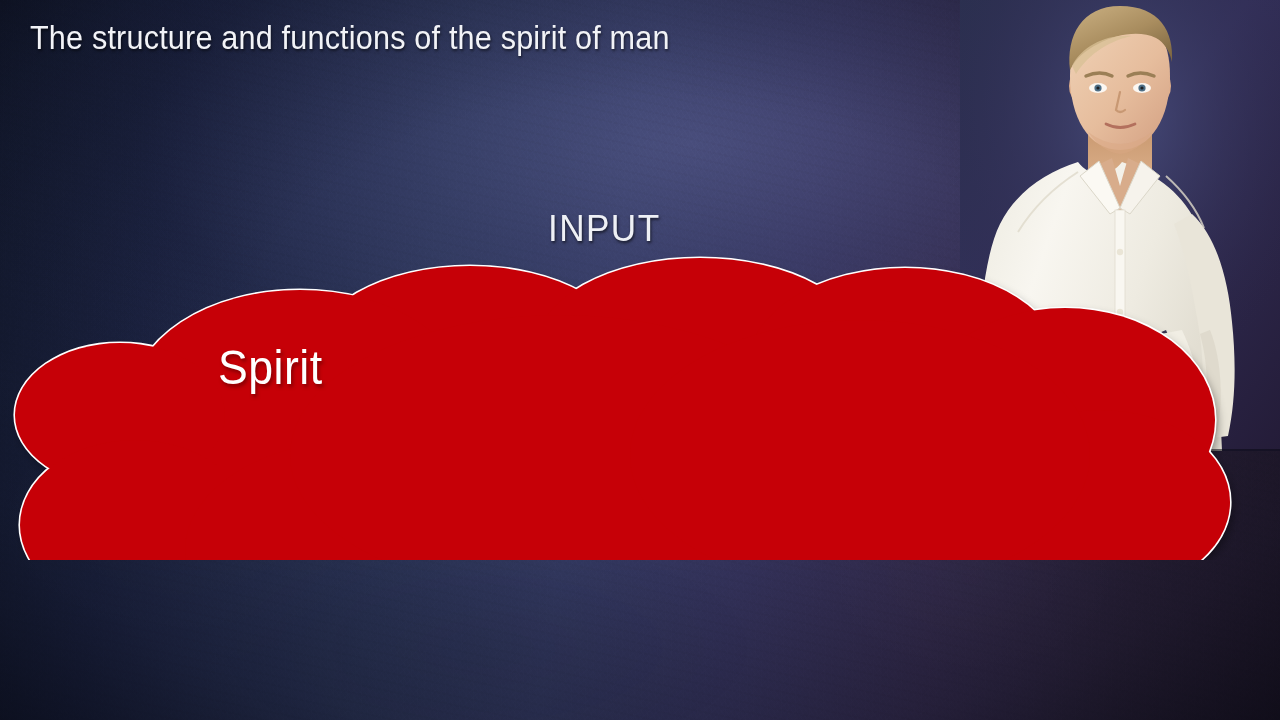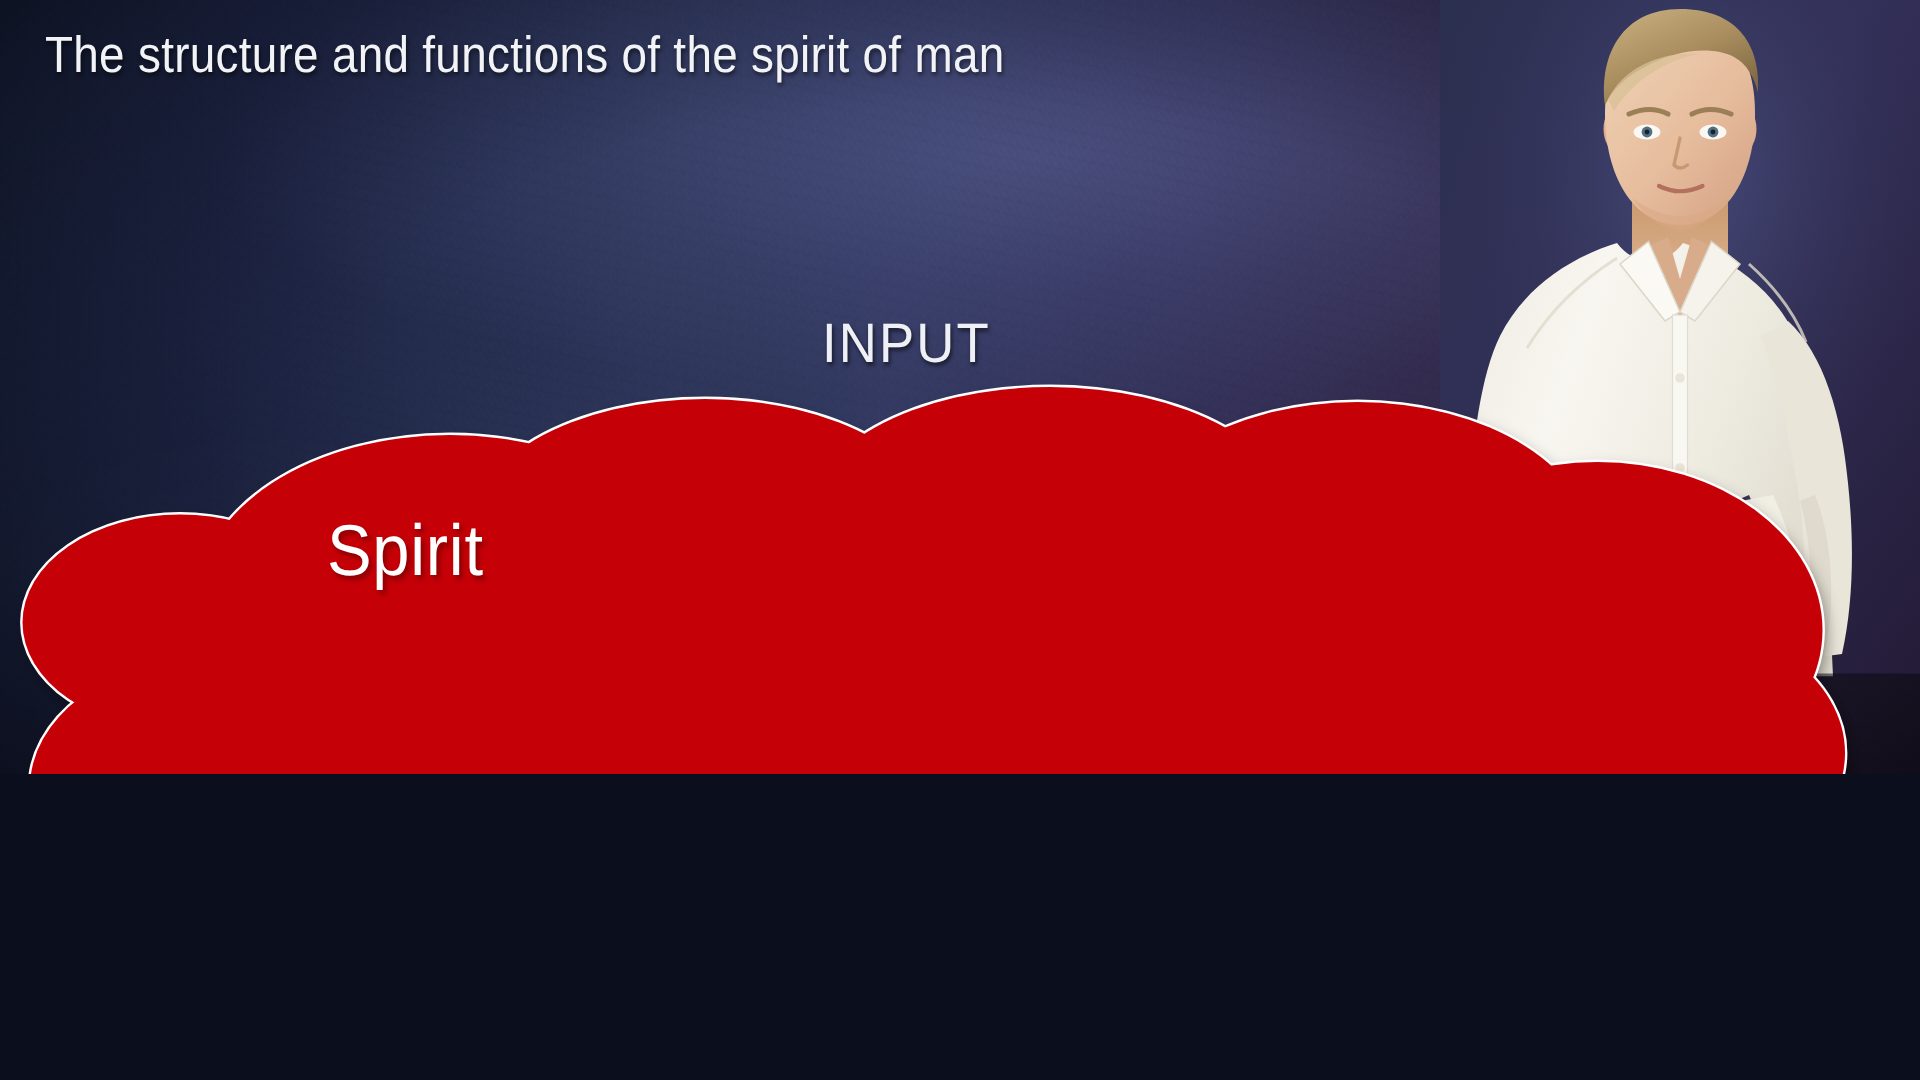--- a/index.html
+++ b/index.html
@@ -3,21 +3,21 @@
 <meta charset="utf-8">
 <style>
   html, body {
     margin: 0;
     padding: 0;
     background: #0b0f1d;
   }
   #slide {
     position: relative;
     width: 1280px;
-    height: 516px;
+    height: 720px;
     overflow: hidden;
     font-family: "Liberation Sans", sans-serif;
     background: #22294a;
   }
 
   
   .bg-base {
     position: absolute;
     inset: 0;
     background: linear-gradient(100deg,

